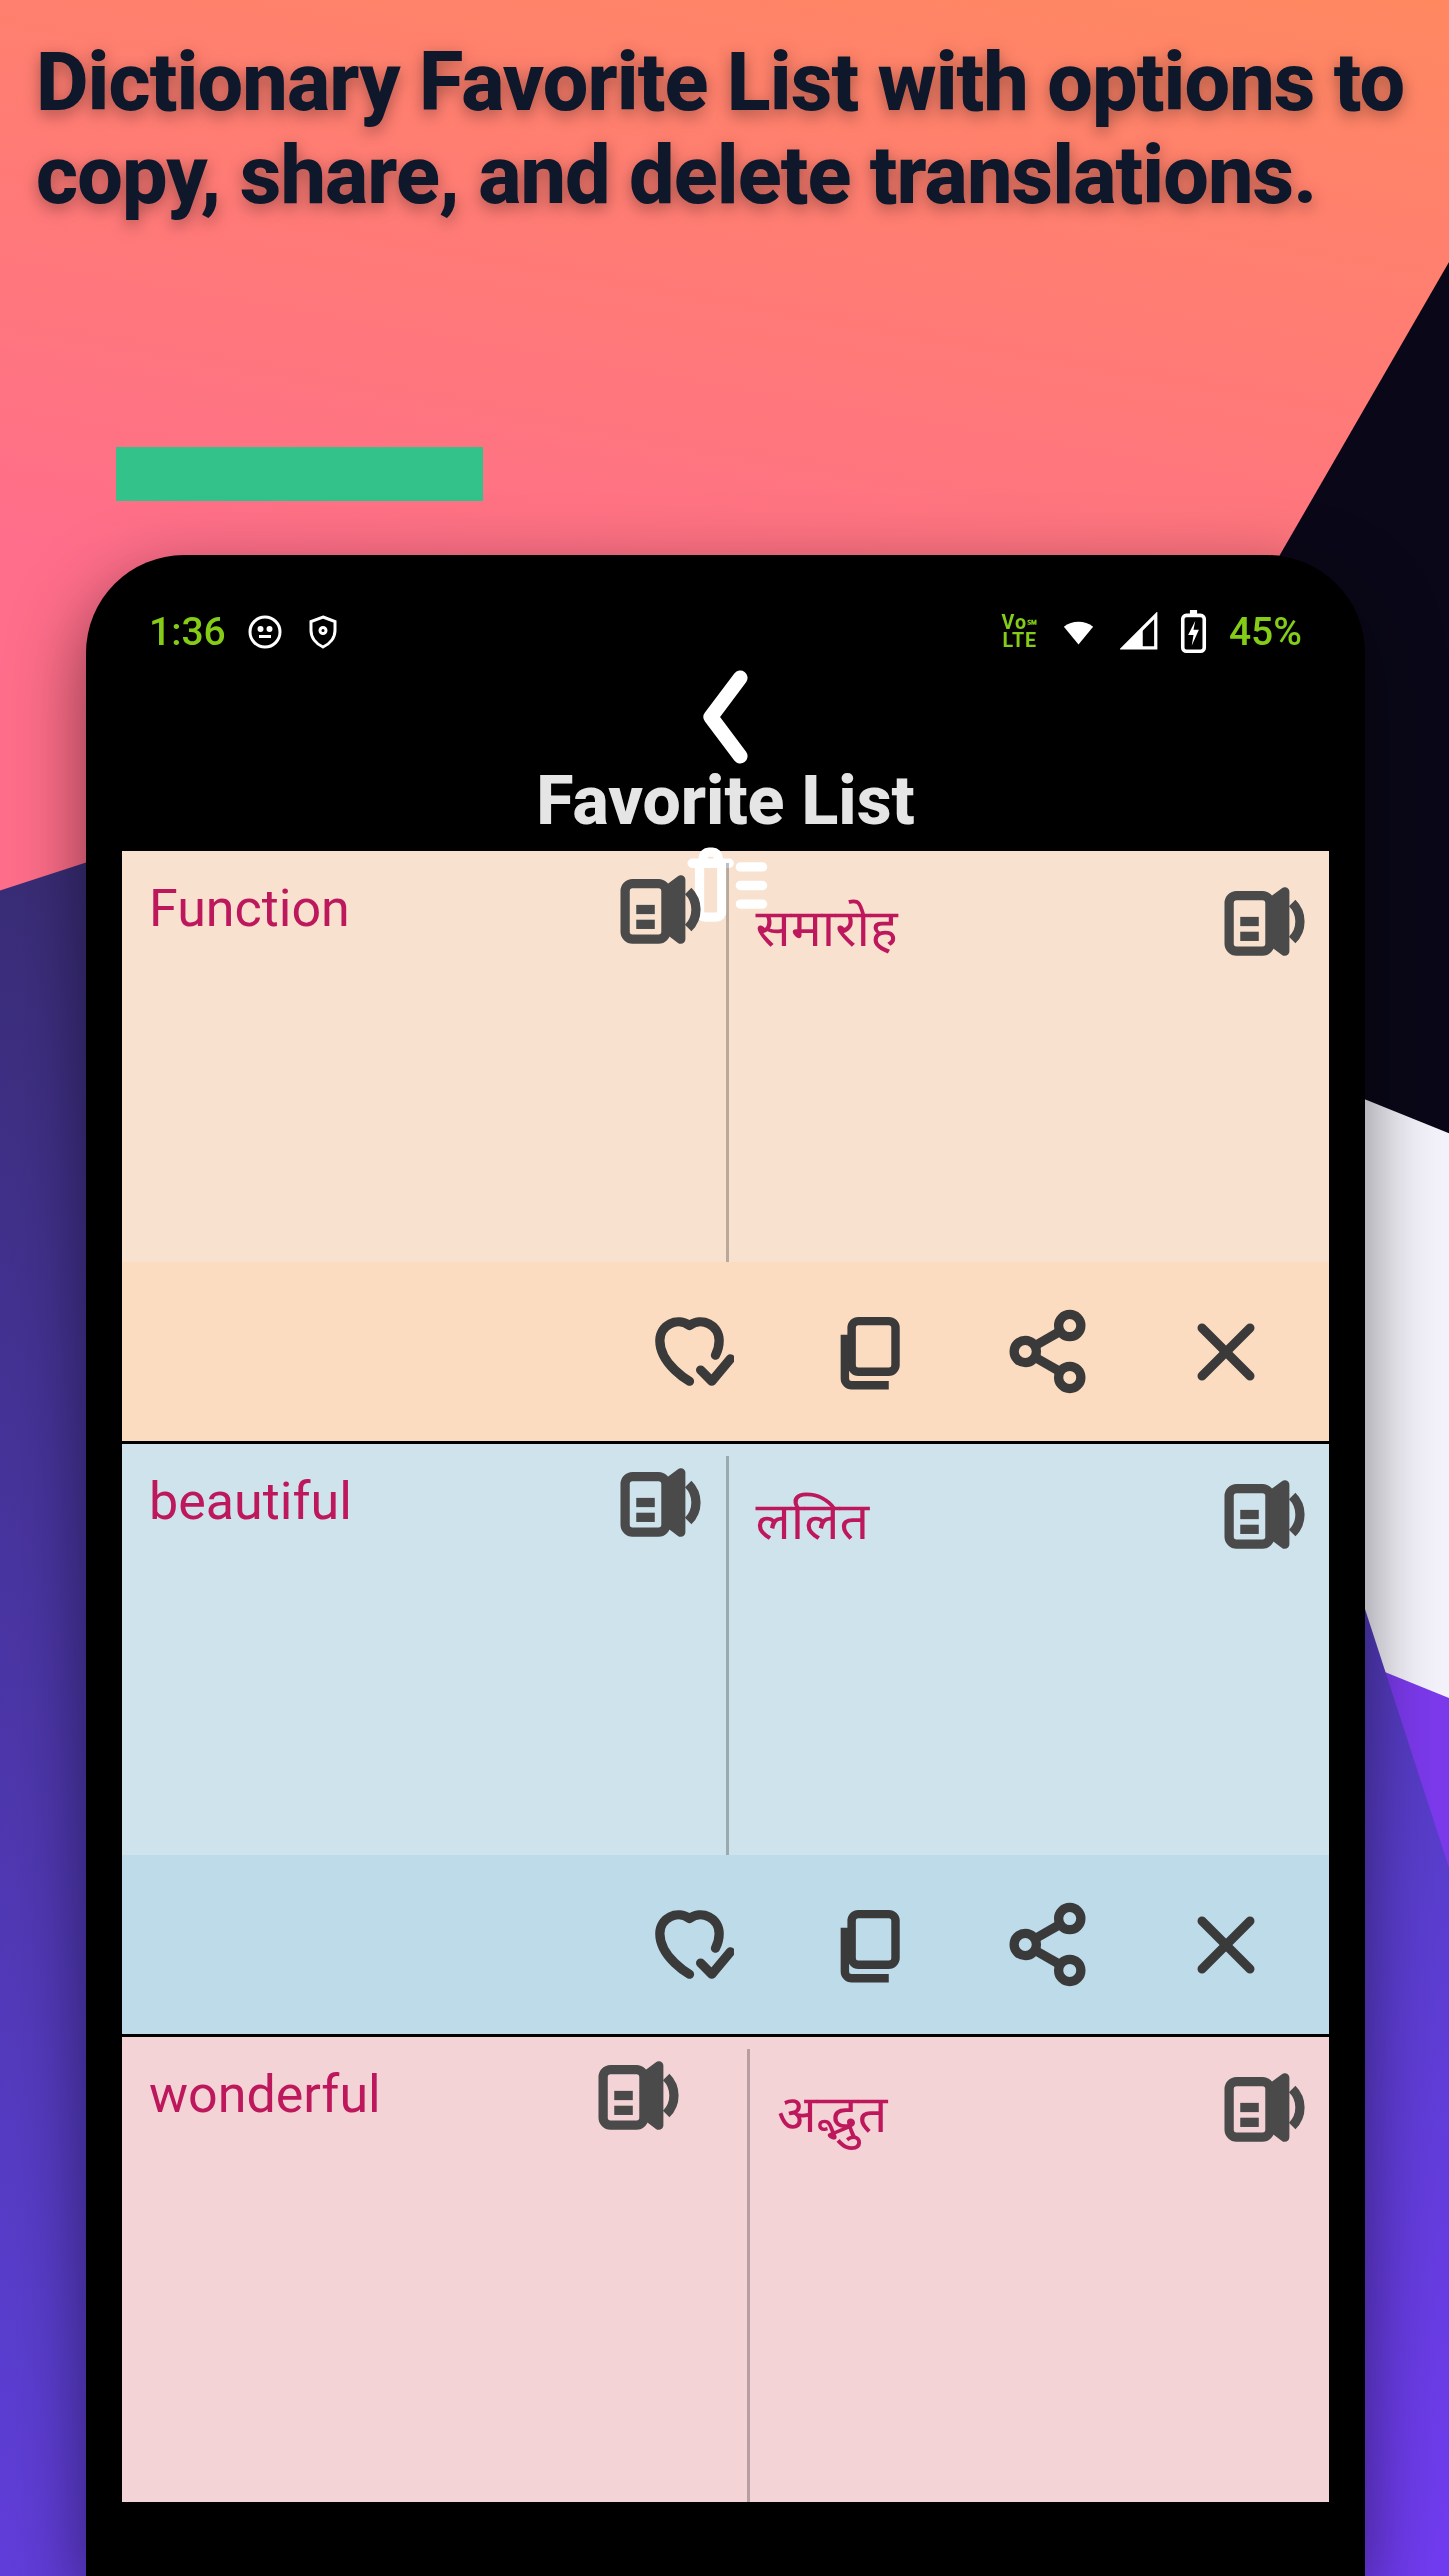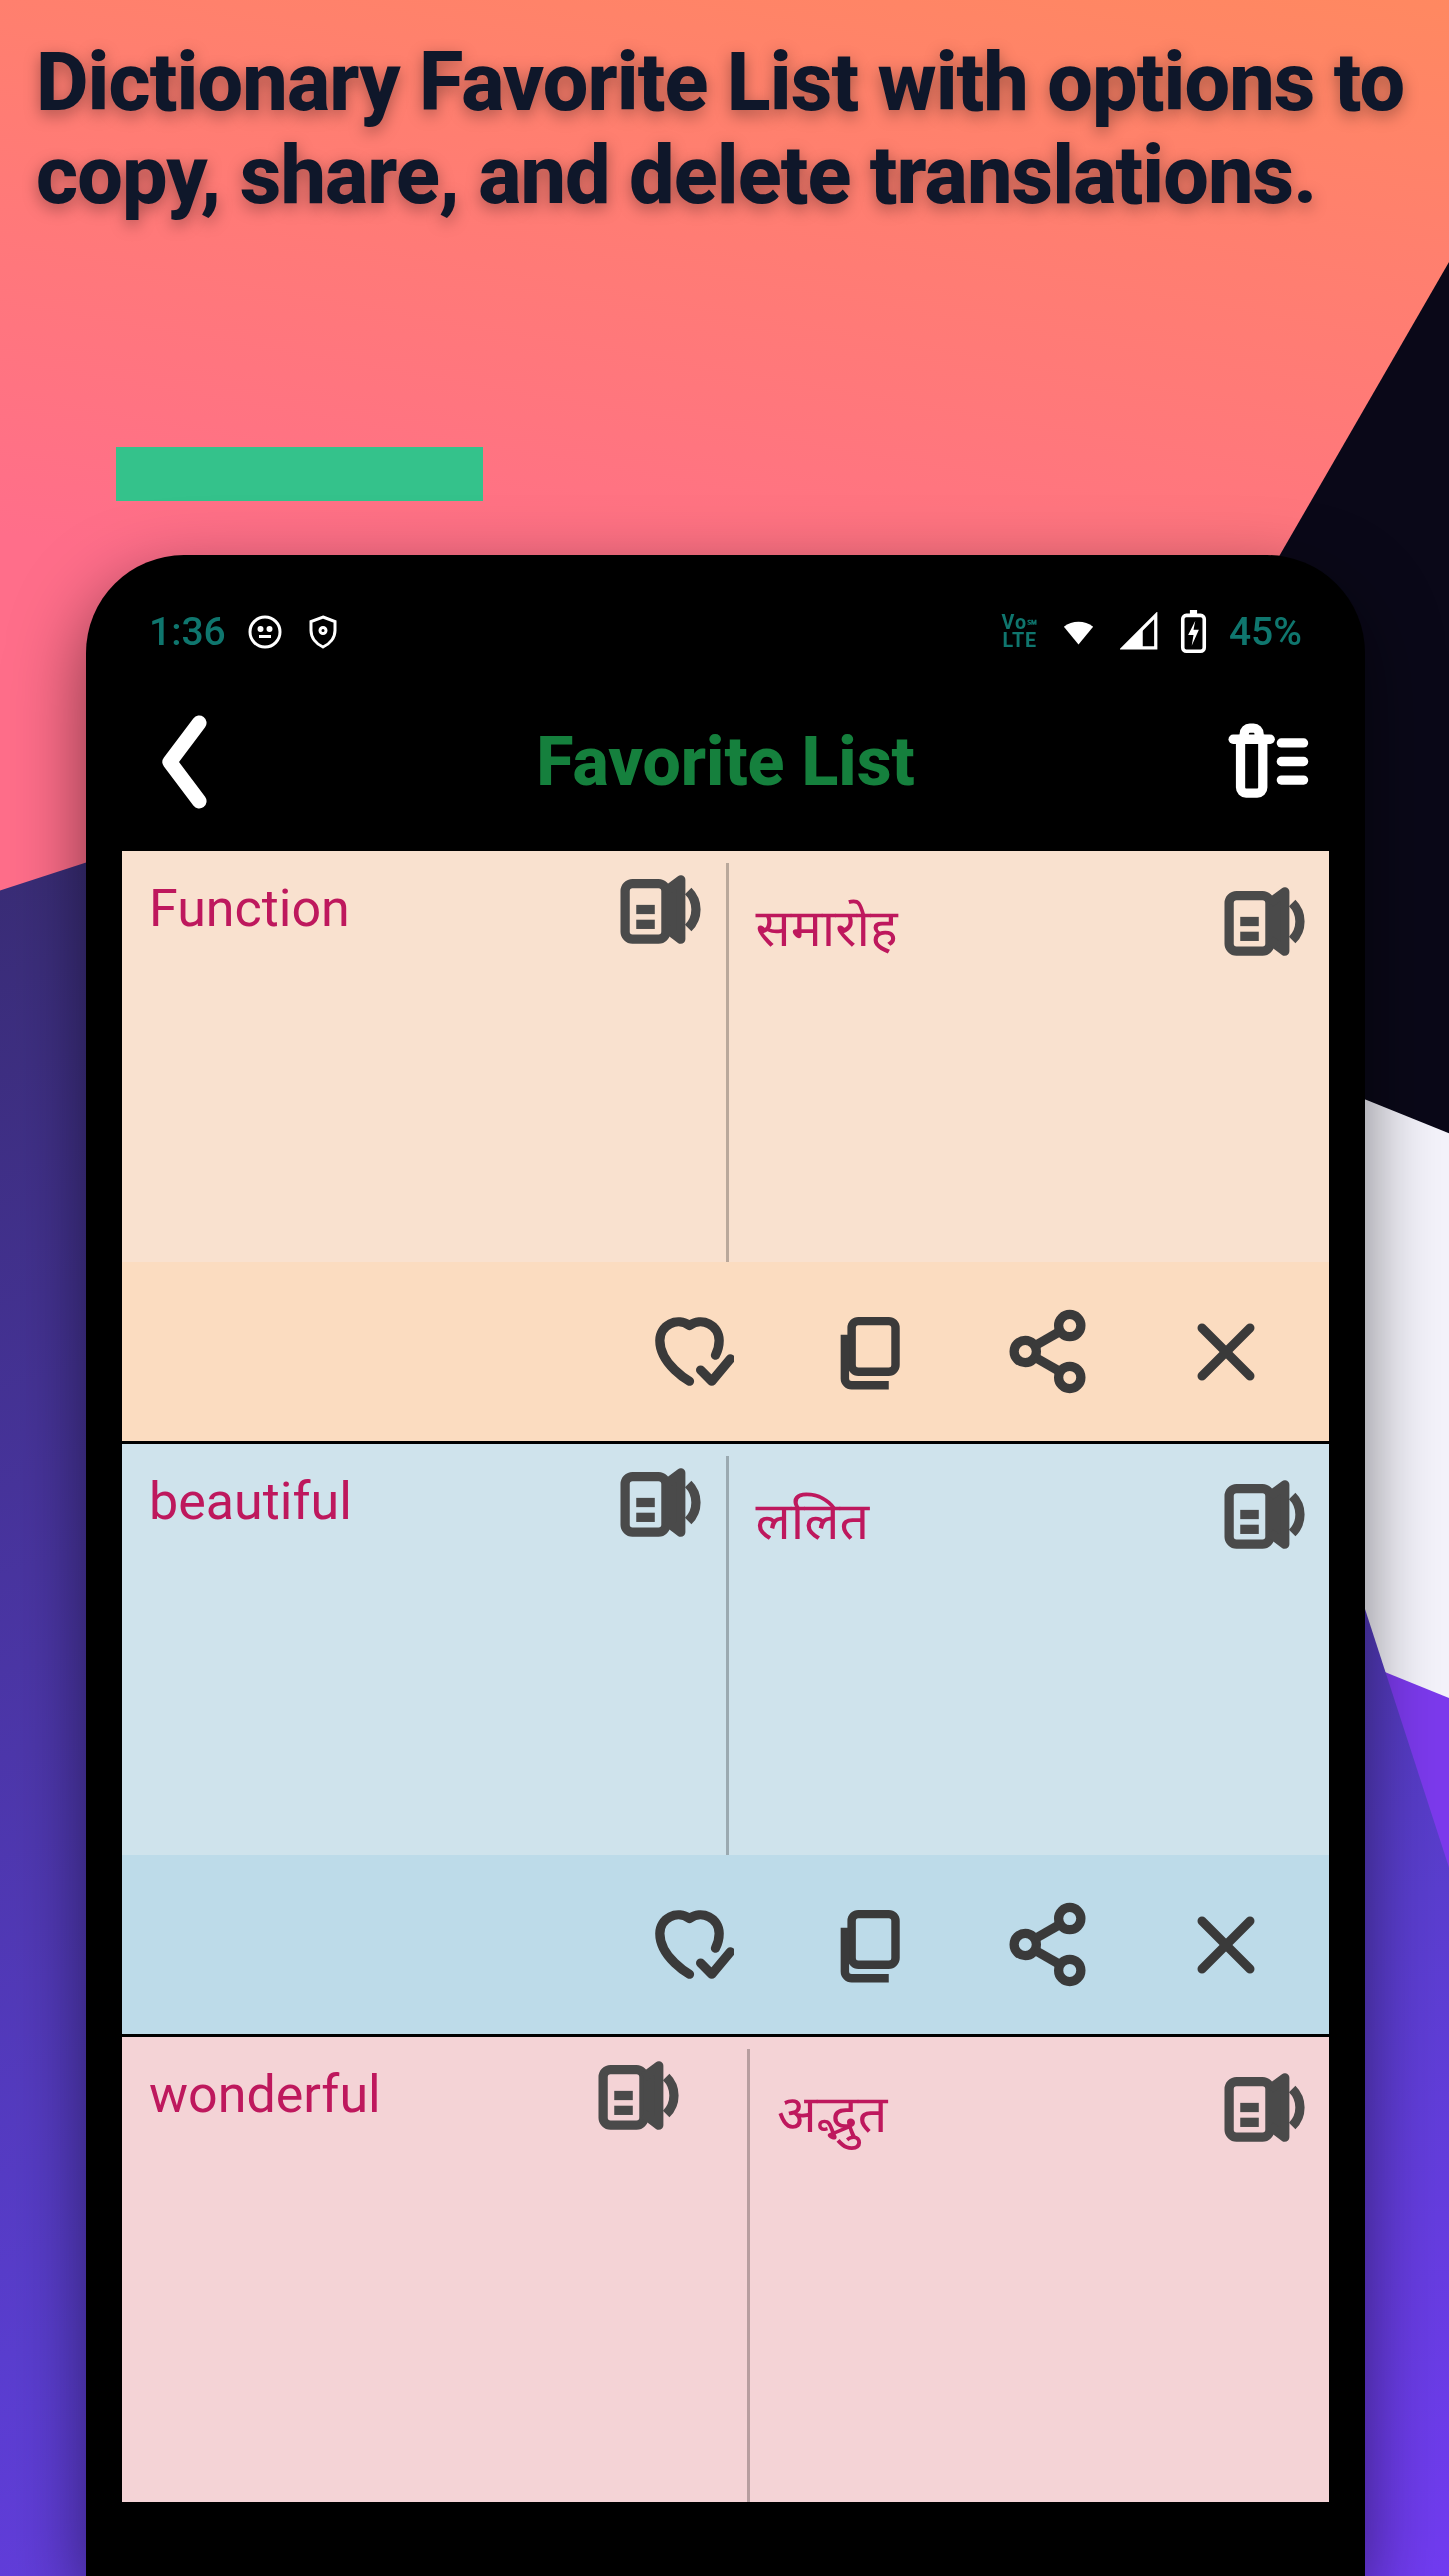--- a/index.html
+++ b/index.html
@@ -68,33 +68,34 @@
     border-radius: 98px 98px 0 0;
     padding: 36px 36px 0 36px;
     box-shadow: 0 27px 72px rgba(0,0,0,.5);
     overflow: hidden;
   }
 
   
   .statusbar {
     height: 81px;
     display: flex; align-items: center; justify-content: space-between;
-    color: #0f766e; font-size: 39px; font-weight: 500;
+    color: #84cc16; font-size: 39px; font-weight: 500;
     padding: 0 27px;
   }
   .statusbar .left, .statusbar .right { display: flex; align-items: center; gap: 21.5px; }
   .s-icon { display: inline-flex; align-items: center; justify-content: center; }
   .s-lte { font-size: 19.7px; line-height: .9; text-align: center; font-weight: 700; letter-spacing: 0.9px; }
 
   
   .appbar {
     height: 179px;
     display: flex; align-items: center; justify-content: space-between;
-    color: #15803d;
+    color: #e5e5e5;
     padding: 0 18px;
+    flex-direction: column;
   }
   .appbar .title { font-size: 68px; font-weight: 800; }
   .back-btn, .clear-btn { width: 89px; height: 89px; display:flex; align-items:center; justify-content:center; cursor:pointer; }
 
   
   .list { background: transparent; }
 
   .card { border-bottom: 3.6px solid rgba(0,0,0,.25); }
 
   .pair {

